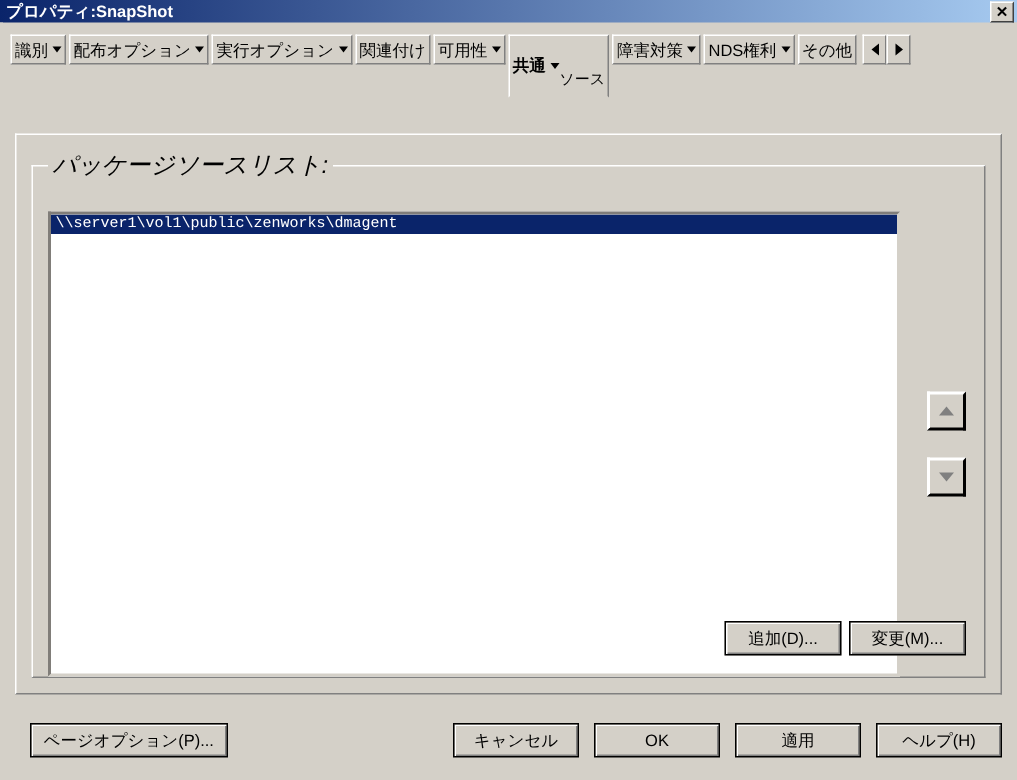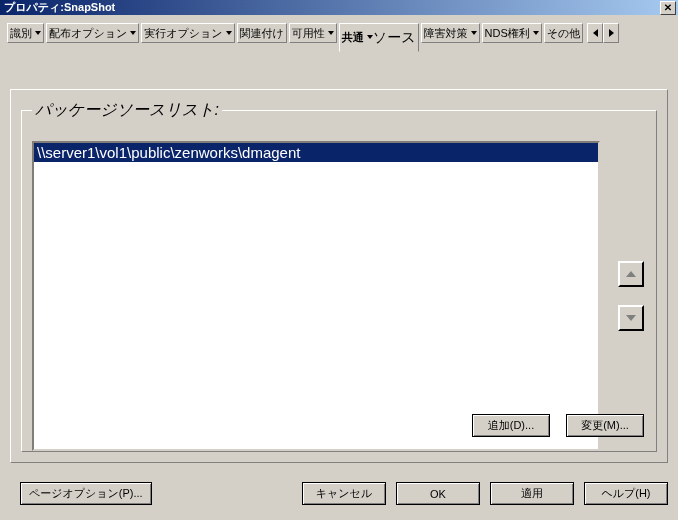--- a/index.html
+++ b/index.html
@@ -69,22 +69,22 @@
 }
 .tab .arrow {
   margin-left: 3px;
   width: 0; height: 0;
   border-left: 3px solid transparent;
   border-right: 3px solid transparent;
   border-top: 4px solid #000;
 }
 .tab .subtext {
   font-weight: normal;
-  margin-top: 2px;
-  font-size: 14px;
+  margin-top: 19px;
+  font-size: 10px;
 }
 .tab .first-row { display: flex; align-items: center; }
 .tab-nav {
   display: flex;
   margin-left: 2px;
 }
 .nav-btn {
   width: 16px; height: 20px;
   border: 1px solid #808080;
   border-top-color:#fff; border-left-color:#fff;
@@ -126,22 +126,23 @@
   position: absolute;
   left: 10px; top: 20px;
   width: 568px;
   height: 310px;
   background: #fff;
   border: 2px inset #d4d0c8;
   overflow: hidden;
 }
 .list-item {
   padding: 1px 3px;
-  font-size: 15px;
+  font-size: 10px;
   white-space: nowrap;
+  font-family: Liberation Mono, monospace;
 }
 .list-item.selected {
   background: #0a246a;
   color: #fff;
 }
 .side-btns {
   position: absolute;
   right: 12px;
   top: 140px;
   display: flex;
@@ -163,21 +164,21 @@
   border-right:5px solid transparent;
 }
 .arrow-btn .tri-up { border-bottom:6px solid #808080; }
 .arrow-btn .tri-down { border-top:6px solid #808080; }
 
 .row-btns {
   position: absolute;
   right: 12px;
   bottom: 14px;
   display: flex;
-  gap: 16px;
+  gap: 5px;
 }
 .btn {
   min-width: 78px;
   height: 23px;
   border: 1px solid #000;
   background:#d4d0c8;
   box-shadow: inset 1px 1px 0 #fff, inset -1px -1px 0 #808080;
   font-size: 11px;
   cursor: pointer;
   padding: 0 8px;

